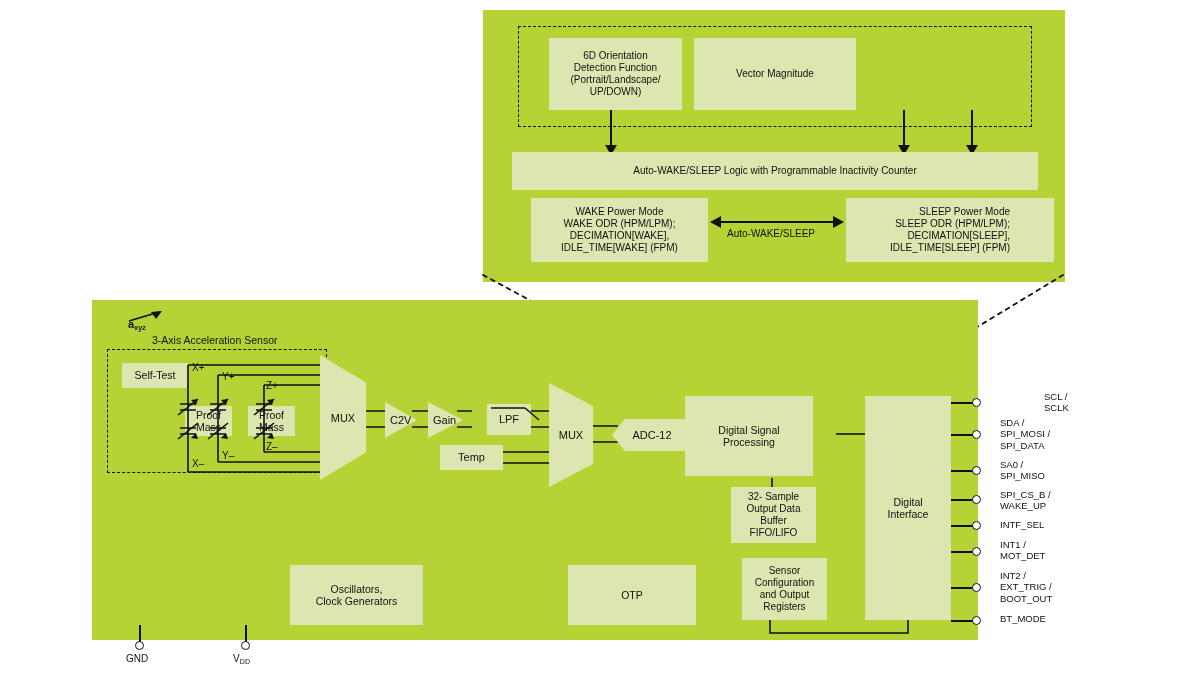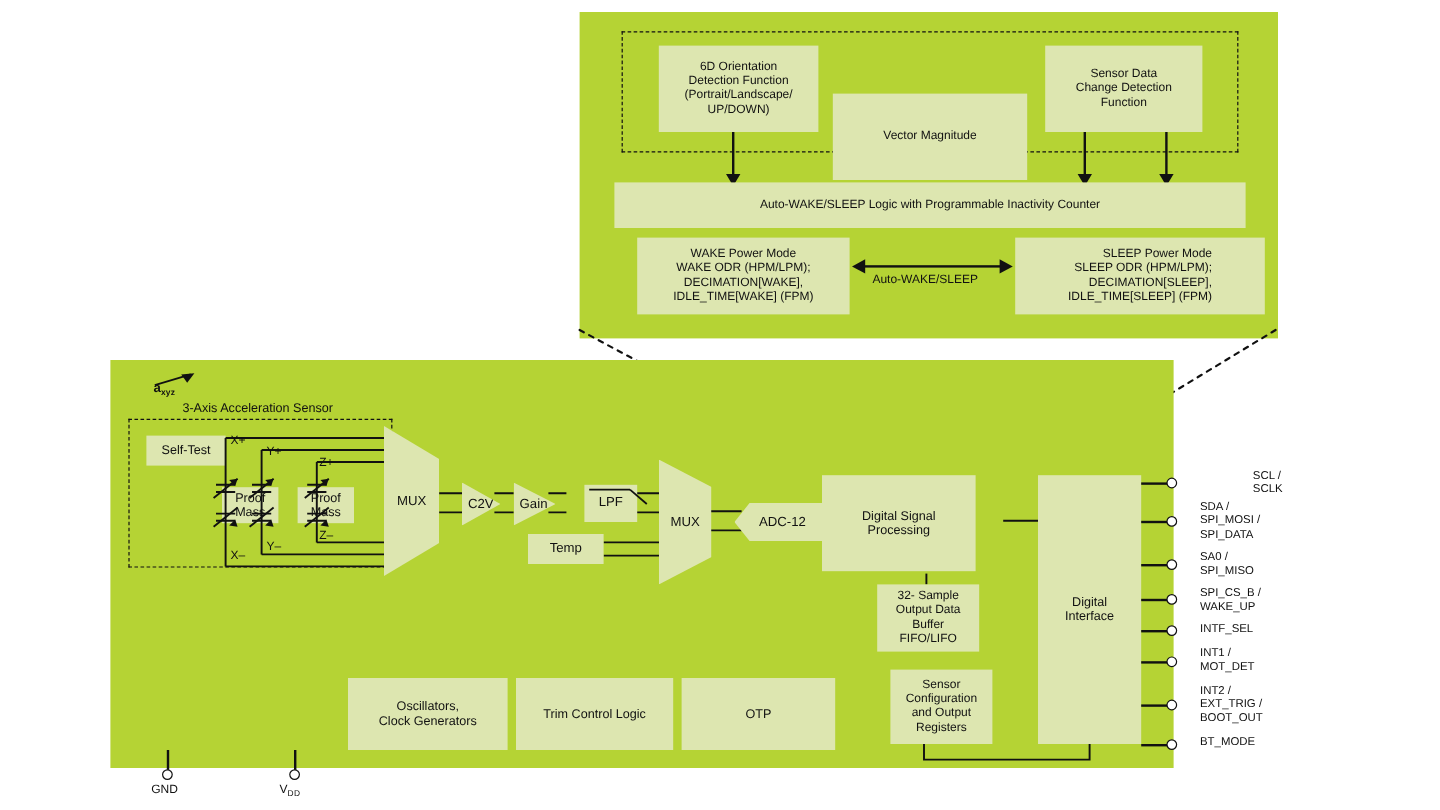--- a/index.html
+++ b/index.html
@@ -64,27 +64,22 @@
   <div class="panel" style="left:483px;top:10px;width:582px;height:272px;"></div>
 
   <div class="dashgrp" style="left:518px;top:26px;width:512px;height:99px;"></div>
 
   <div class="blk" style="left:549px;top:38px;width:133px;height:72px;">
     <span style="white-space:pre-line;">6D Orientation
 Detection Function
 (Portrait/Landscape/
 UP/DOWN)</span>
   </div>
-  <div class="blk" style="left:694px;top:38px;width:162px;height:72px;margin-top:40px;">
+  <div class="blk" style="left:694px;top:38px;width:162px;height:72px;">
     <span style="white-space:pre-line;">Vector Magnitude</span>
-  </div>
-  <div class="blk" style="left:871px;top:38px;width:131px;height:72px;">
-    <span style="white-space:pre-line;">Sensor Data
-Change Detection
-Function</span>
   </div>
 
   <div class="wire v" style="left:610px;top:110px;height:42px;"></div>
   <svg class="callout" style="left:604px;top:144px;width:14px;height:12px;">
     <polygon points="7,11 1,1 13,1" fill="#111"></polygon>
     </svg>
 
   <div class="wire v" style="left:903px;top:110px;height:42px;"></div>
   <svg class="callout" style="left:897px;top:144px;width:14px;height:12px;">
     <polygon points="7,11 1,1 13,1" fill="#111"></polygon>
@@ -265,23 +260,20 @@
 
   <div class="blk" style="left:865px;top:396px;width:86px;height:224px;font-size:10.5px;">
     <span style="white-space:pre-line;">Digital
 Interface</span>
   </div>
 
   <div class="blk" style="left:290px;top:565px;width:133px;height:60px;font-size:10.5px;">
     <span style="white-space:pre-line;">Oscillators,
 Clock Generators</span>
   </div>
-  <div class="blk" style="left:430px;top:565px;width:131px;height:60px;font-size:10.5px;">
-    <span style="white-space:pre-line;">Trim Control Logic</span>
-  </div>
   <div class="blk" style="left:568px;top:565px;width:128px;height:60px;font-size:10.5px;">
     <span style="white-space:pre-line;">OTP</span>
   </div>
 
   <div class="wire v" style="left:139px;top:625px;height:18px;"></div>
   <div class="pin" style="left:135px;top:641px;"></div>
   <div class="caption" style="left:126px;top:653px;font-size:10px;">GND</div>
 
   <div class="wire v" style="left:245px;top:625px;height:18px;"></div>
   <div class="pin" style="left:241px;top:641px;"></div>

